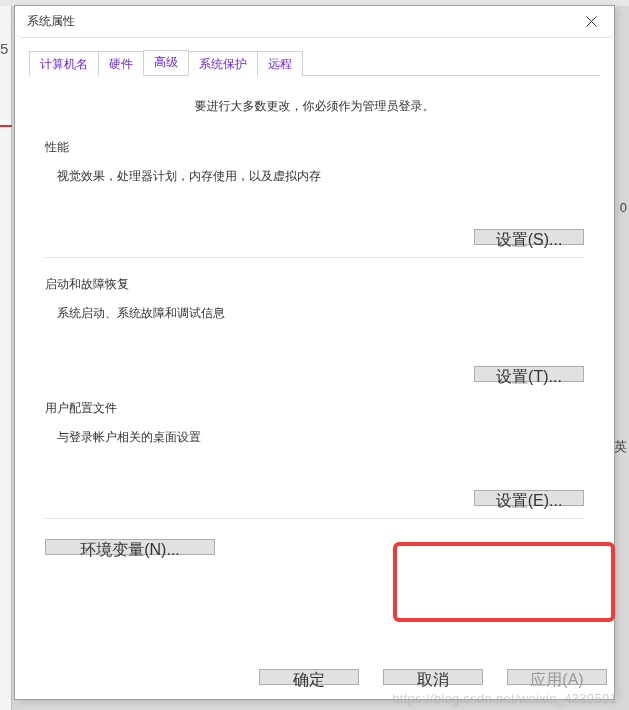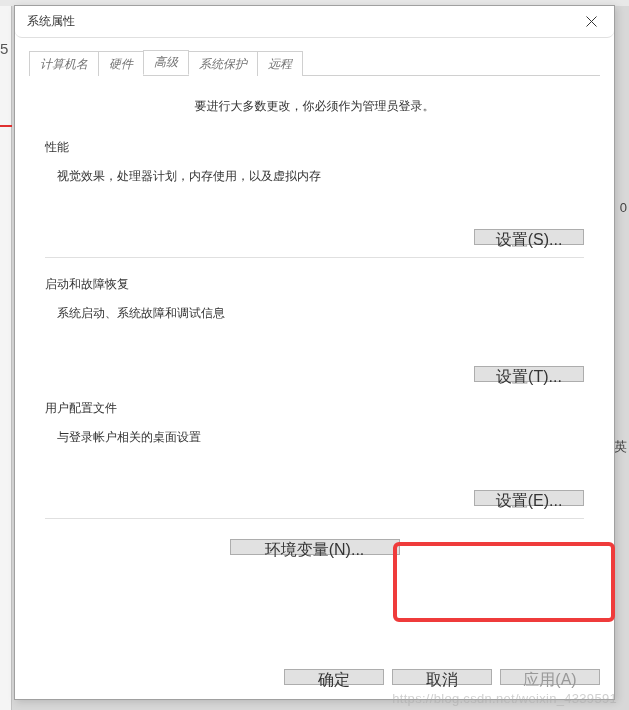--- a/index.html
+++ b/index.html
@@ -95,26 +95,25 @@
       border-bottom: 1px solid #d0d0d0;
       position: relative;
       height: 26px;
     }
     .tab {
       padding: 4px 10px 4px 10px;
       border: 1px solid #d0d0d0;
       border-bottom: none;
       background: #ffffff;
       font-size: 12px;
-      color: #737373;
+      color: #6d28d9;
       margin-right: -1px;
       position: relative;
       top: 1px;
       cursor: pointer;
-      font-style: italic;
     }
     .tab.active {
       background: #ffffff;
       border-bottom: 1px solid #ffffff;
       top: 0px;
       padding-top: 3px;
       padding-bottom: 6px;
       z-index: 2;
     }
     .tab-content {
@@ -162,43 +161,43 @@
       color: #999;
       cursor: default;
     }
     .section-divider {
       border: none;
       border-top: 1px solid #e0e0e0;
       margin: 6px 0 16px 0;
     }
     .env-var-row {
       display: flex;
-      justify-content: center;
+      justify-content: flex-start;
       margin-top: 20px;
       padding-right: 0;
     }
     .env-var-btn {
       min-width: 170px;
     }
     .highlight-box {
       position: absolute;
       border: 4px solid #ef3b3b;
       border-radius: 6px;
       pointer-events: none;
       left: 378px;
       top: 536px;
       width: 222px;
       height: 80px;
     }
     .dialog-footer {
       position: absolute;
       bottom: 14px;
-      right: 14px;
-      display: flex;
-      gap: 8px;
+      right: 7px;
+      display: flex;
+      gap: 24px;
     }
     .dialog-footer .btn {
       min-width: 100px;
     }
     .watermark {
       position: absolute;
       bottom: 4px;
       right: 12px;
       font-size: 13px;
       color: rgba(170,170,170,0.55);

